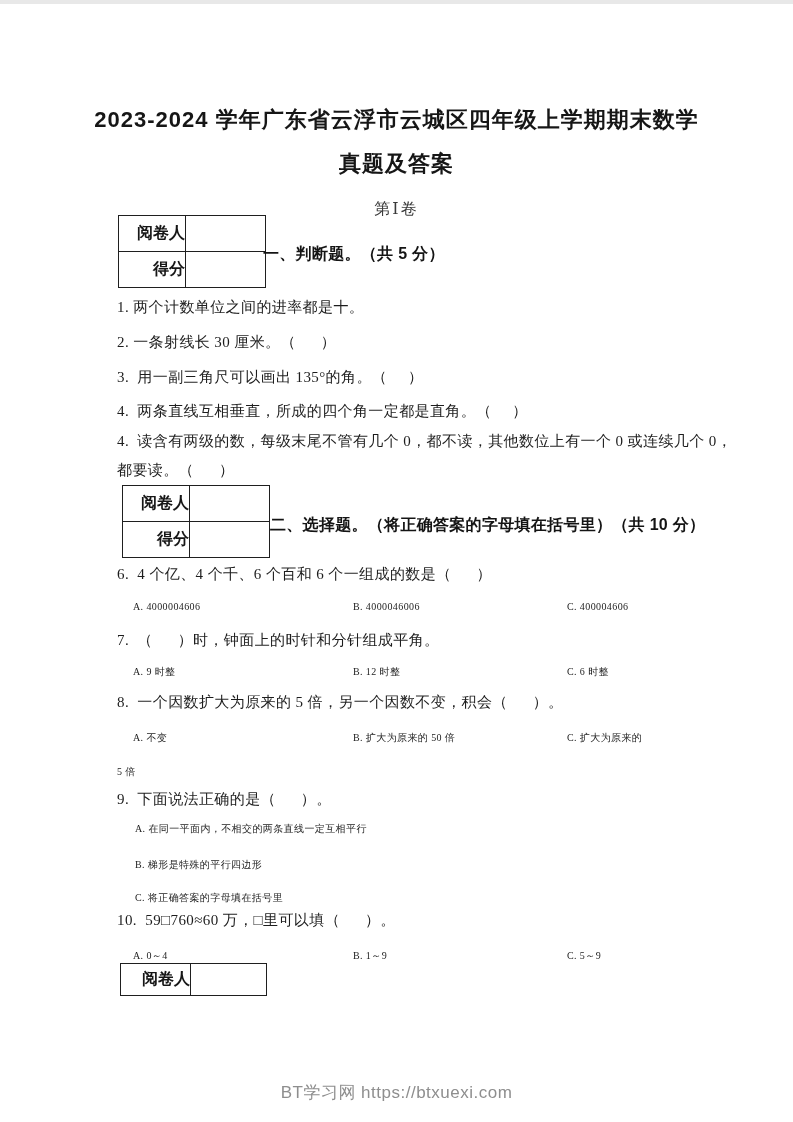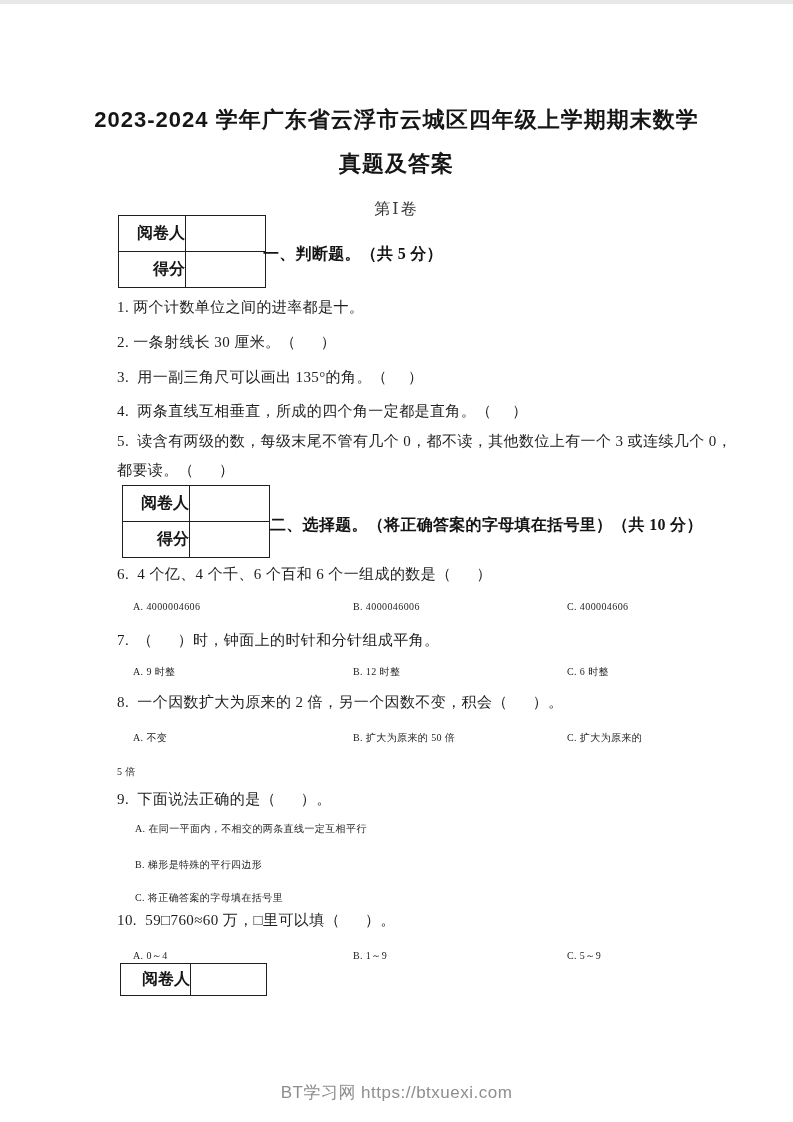--- a/index.html
+++ b/index.html
@@ -33,21 +33,21 @@
     letter-spacing: 2px;
     color: #3a3a3a;
   }
   .q {
     font-size: 15px;
     white-space: pre-wrap;
     letter-spacing: 0.4px;
     line-height: 17px;
   }
   .heading {
-    font-family: Liberation Serif, serif;
+    font-family: Liberation Sans, sans-serif;
     font-weight: 700;
     font-size: 16px;
     white-space: pre-wrap;
     letter-spacing: 0.3px;
     color: #141414;
   }
   .opt {
     position: absolute;
     font-size: 10px;
     white-space: pre-wrap;
@@ -106,21 +106,21 @@
         <td class="blank"></td>
       </tr>
     </tbody>
   </table>
   <div class="abs heading" style="left:263px;top:240px">一、判断题。（共 5 分）</div>
 
   <div class="abs q" style="left:117px;top:295px">1. 两个计数单位之间的进率都是十。</div>
   <div class="abs q" style="left:117px;top:330px">2. 一条射线长 30 厘米。（      ）</div>
   <div class="abs q" style="left:117px;top:365px">3.  用一副三角尺可以画出 135°的角。（     ）</div>
   <div class="abs q" style="left:117px;top:399px">4.  两条直线互相垂直，所成的四个角一定都是直角。（     ）</div>
-  <div class="abs q" style="left:117px;top:429px">5.  读含有两级的数，每级末尾不管有几个 0，都不读，其他数位上有一个 3 或连续几个 0，</div>
+  <div class="abs q" style="left:117px;top:429px">4.  读含有两级的数，每级末尾不管有几个 0，都不读，其他数位上有一个 0 或连续几个 0，</div>
   <div class="abs q" style="left:117px;top:458px">都要读。（      ）</div>
 
   <table class="score-table" style="left:122px;top:481px">
     <tbody>
       <tr>
         <td class="lbl">阅卷人</td>
         <td class="blank"></td>
       </tr>
       <tr>
         <td class="lbl">得分</td>
@@ -137,21 +137,21 @@
     <span class="opt oC" style="top:594px">C. 400004606</span>
   </div>
 
   <div class="abs q" style="left:117px;top:628px">7.  （      ）时，钟面上的时针和分针组成平角。</div>
   <div>
     <span class="opt oA" style="top:659px">A. 9 时整</span>
     <span class="opt oB" style="top:659px">B. 12 时整</span>
     <span class="opt oC" style="top:659px">C. 6 时整</span>
   </div>
 
-  <div class="abs q" style="left:117px;top:690px">8.  一个因数扩大为原来的 2 倍，另一个因数不变，积会（      ）。</div>
+  <div class="abs q" style="left:117px;top:690px">8.  一个因数扩大为原来的 5 倍，另一个因数不变，积会（      ）。</div>
   <div>
     <span class="opt oA" style="top:725px">A. 不变</span>
     <span class="opt oB" style="top:725px">B. 扩大为原来的 50 倍</span>
     <span class="opt oC" style="top:725px">C. 扩大为原来的</span>
     <span class="opt" style="left:117px;top:759px">5 倍</span>
   </div>
 
   <div class="abs q" style="left:117px;top:787px">9.  下面说法正确的是（      ）。</div>
   <div>
     <span class="opt" style="left:135px;top:816px">A. 在同一平面内，不相交的两条直线一定互相平行</span>

